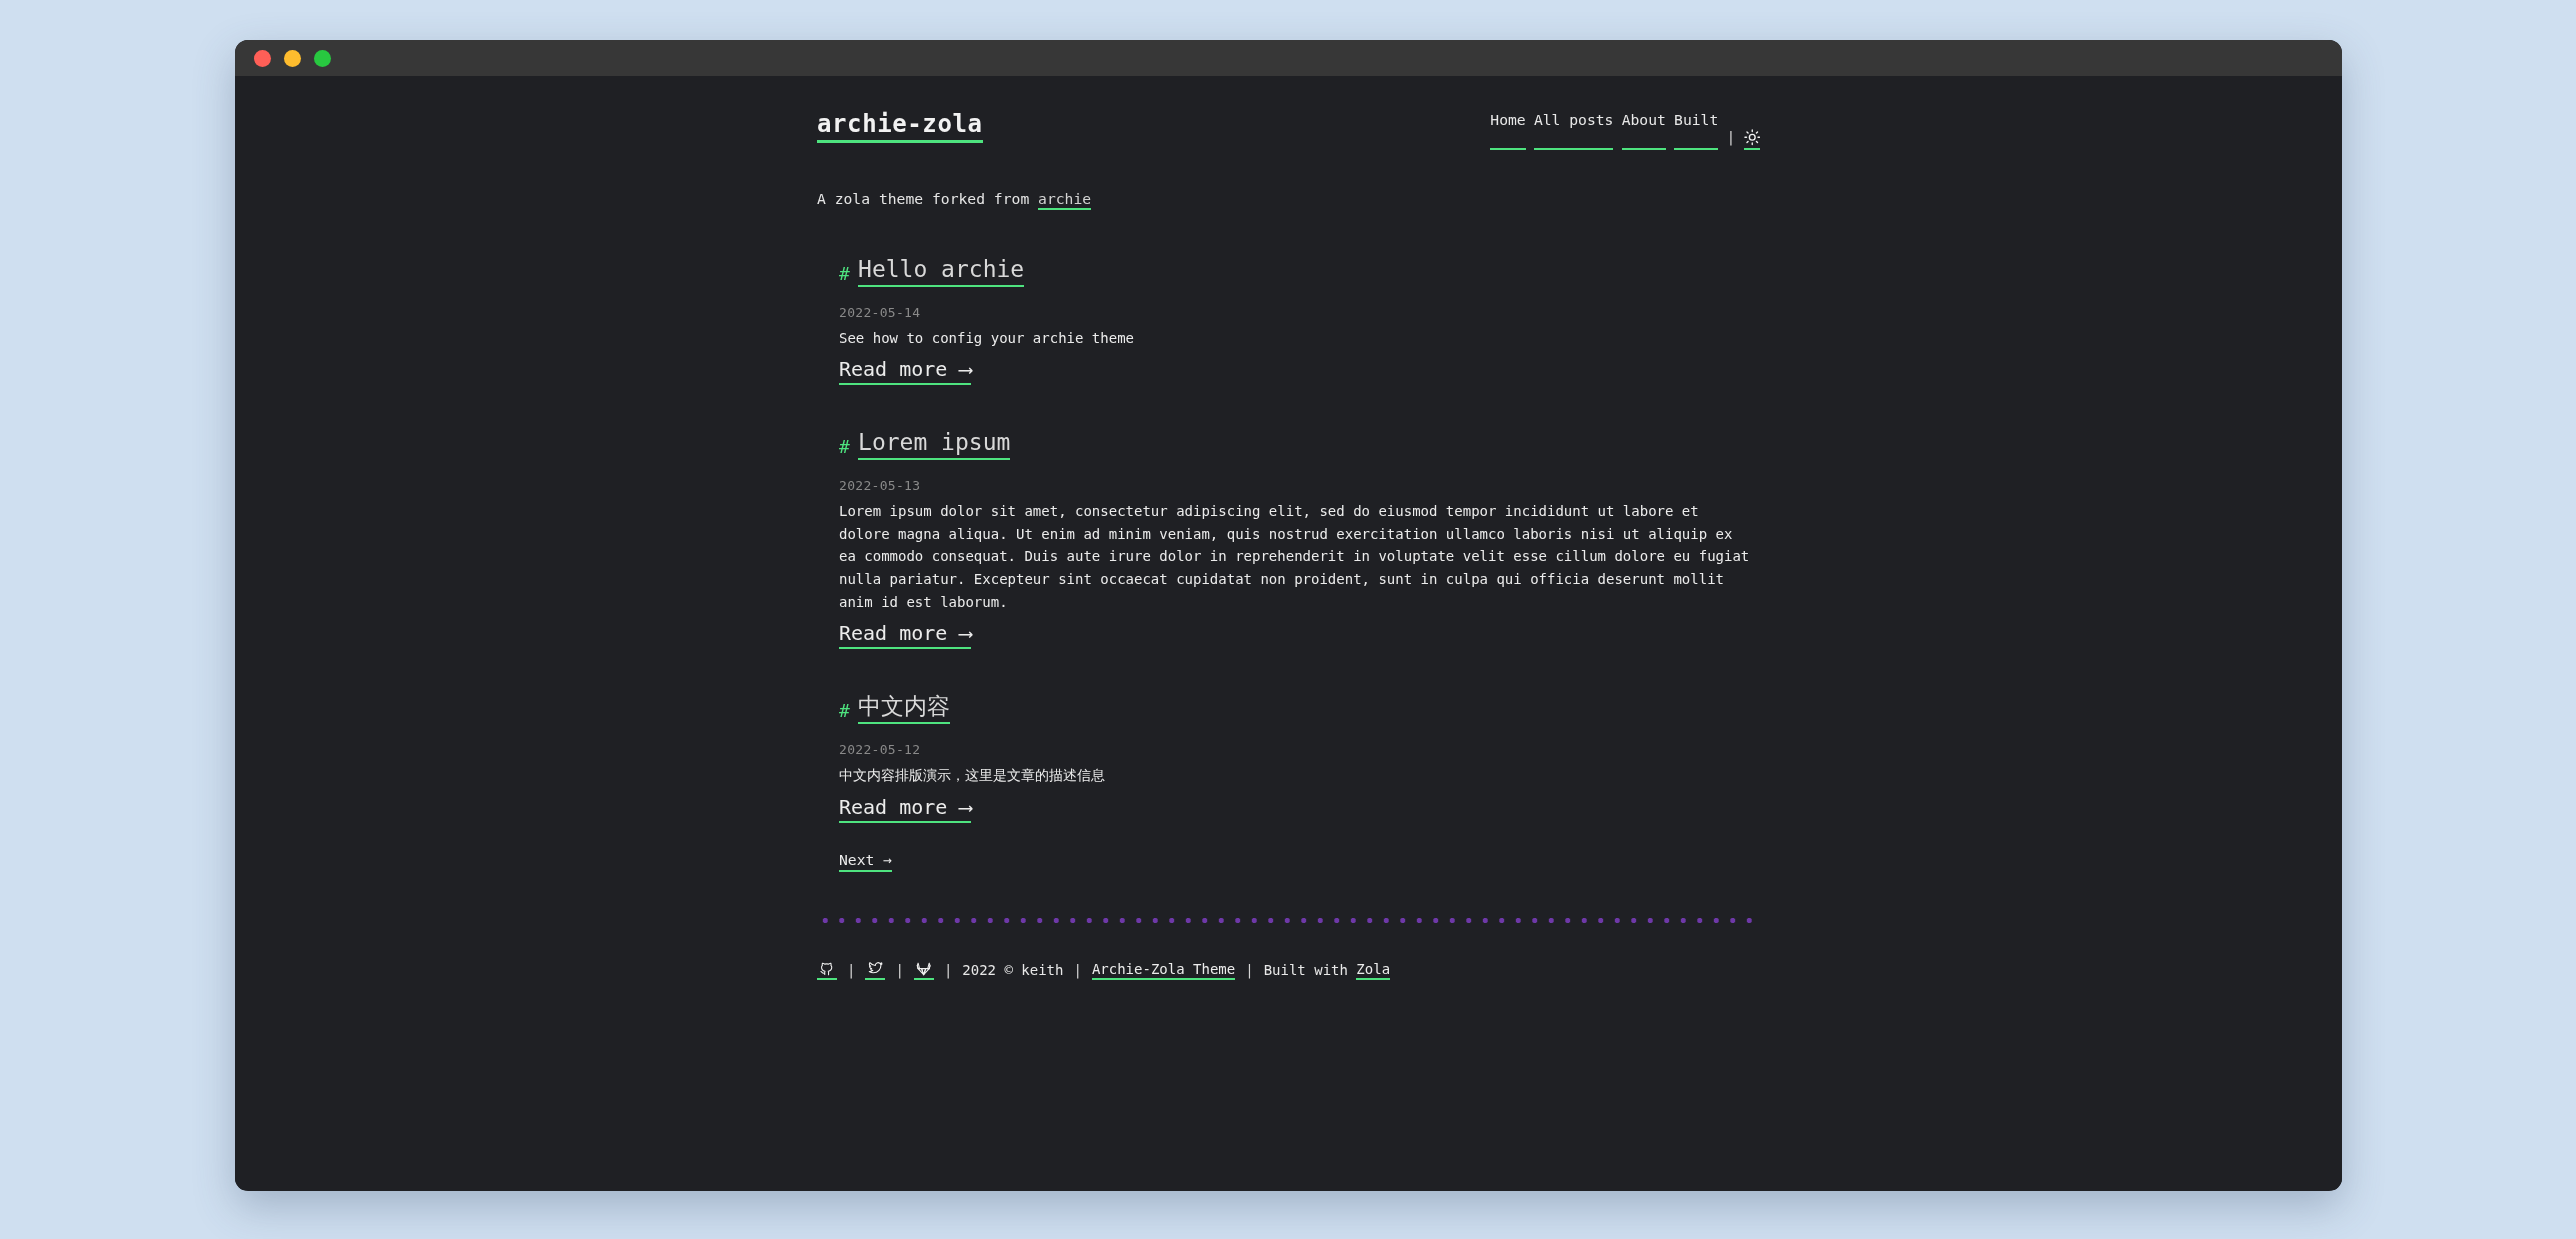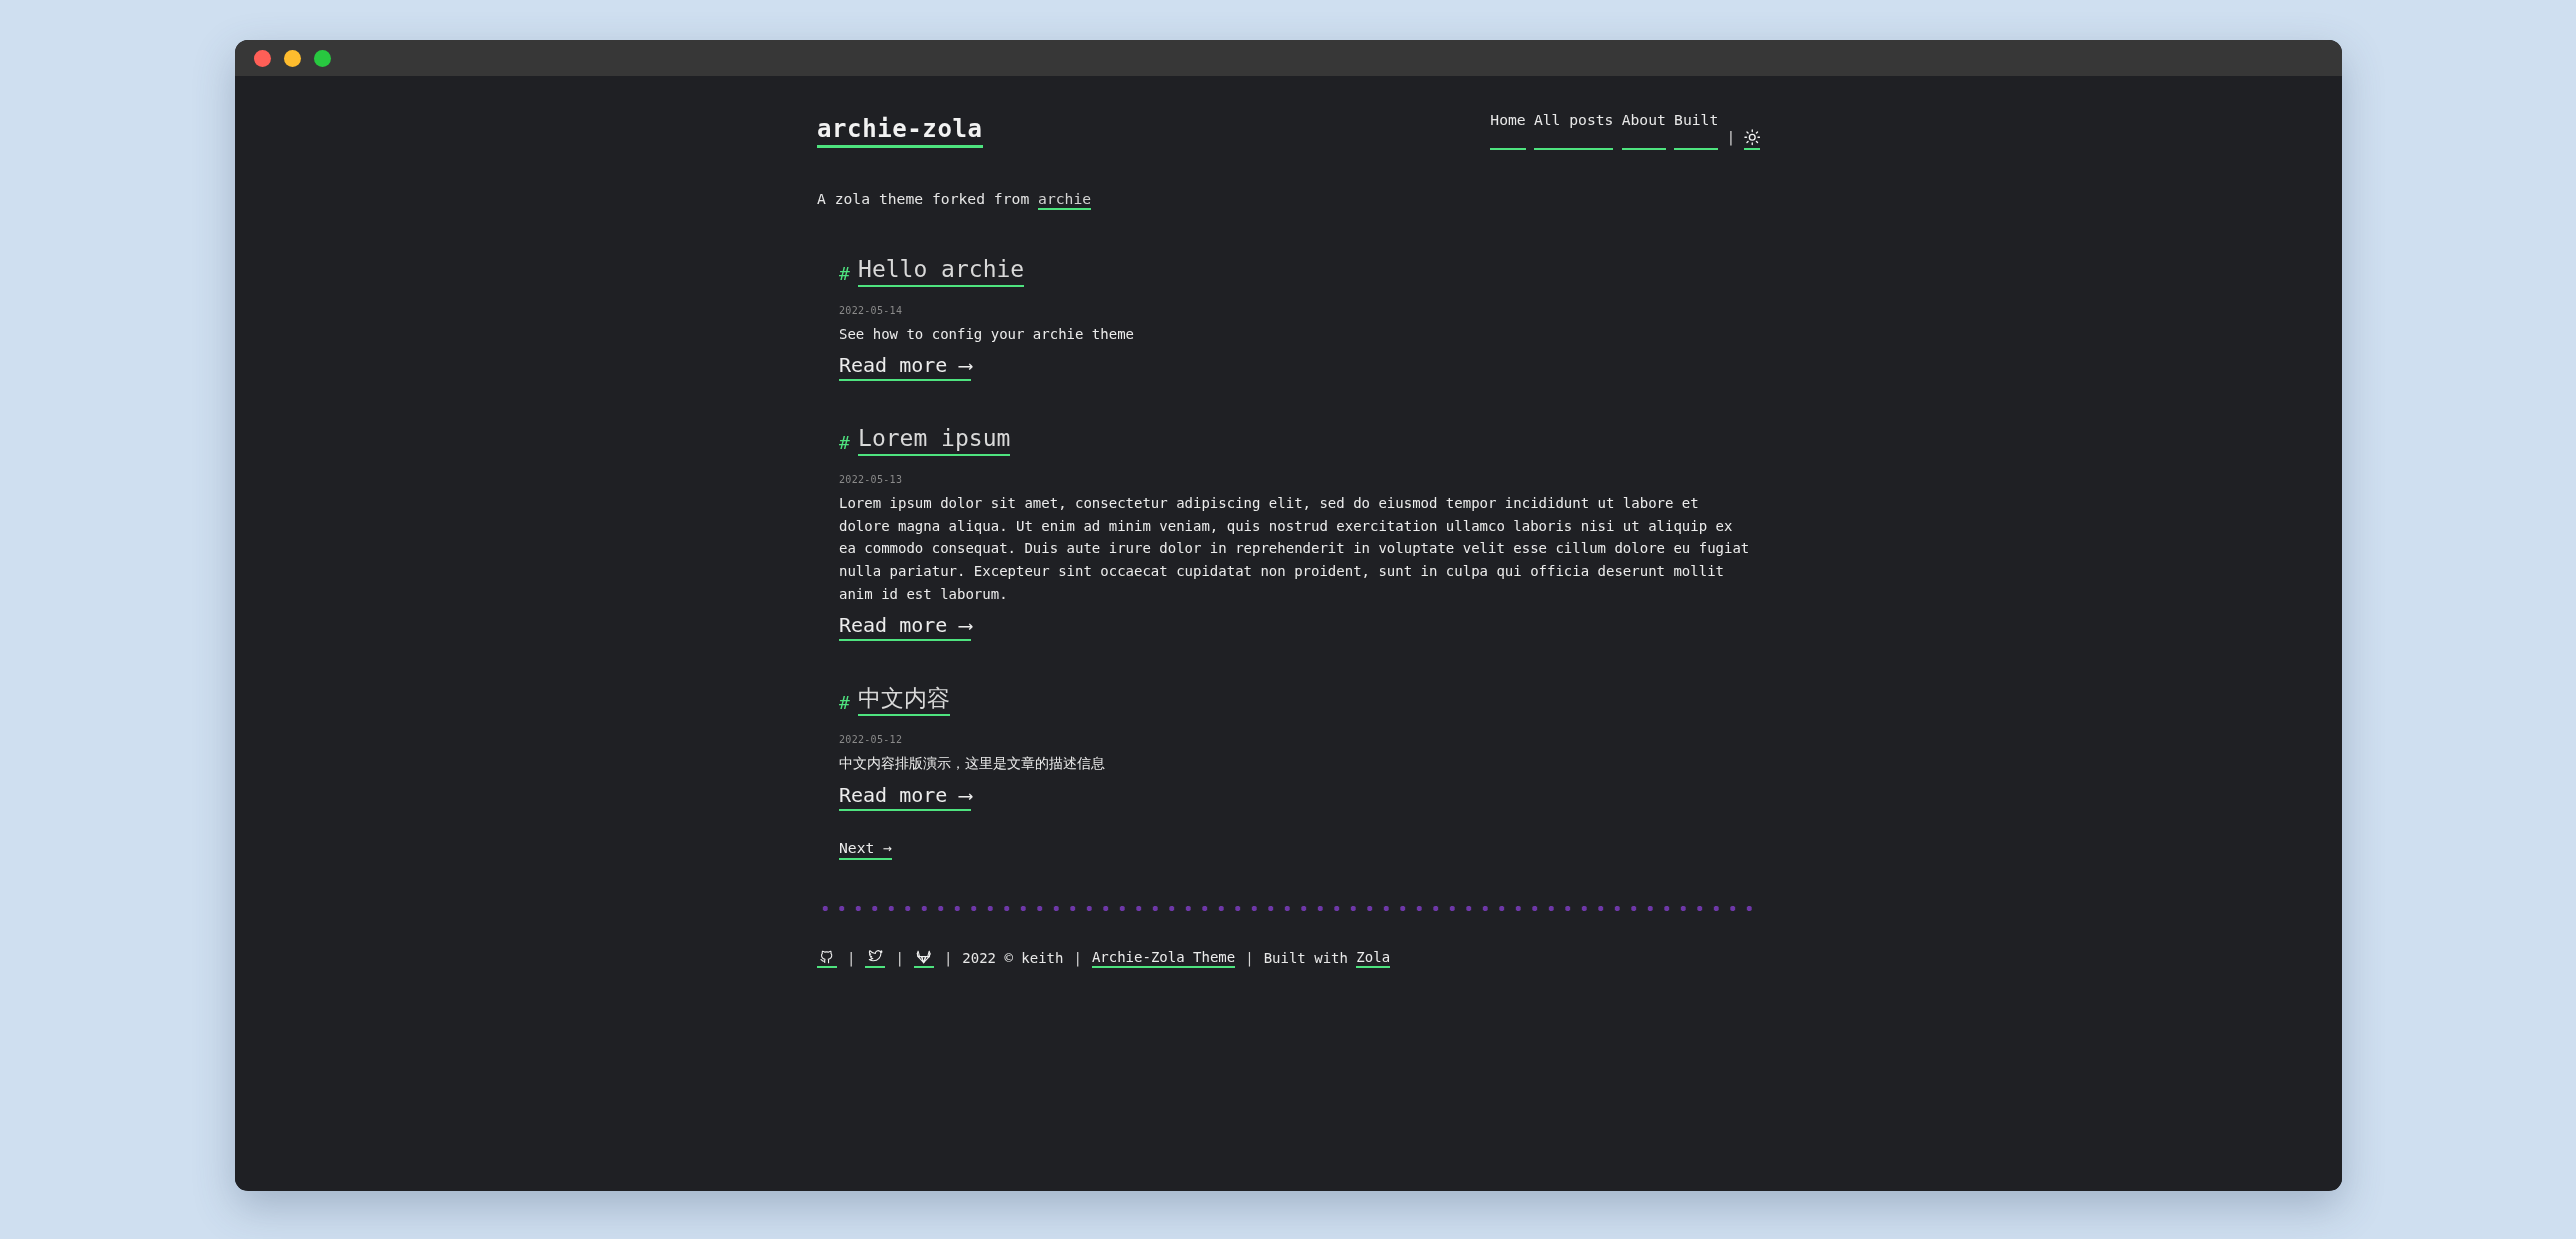--- a/index.html
+++ b/index.html
@@ -55,21 +55,21 @@
   .page {
     position: absolute;
     left: 582px;
     top: 0;
     width: 943px;
   }
 
   
   .site-header {
     display: flex;
-    align-items: center;
+    align-items: flex-start;
     justify-content: space-between;
     padding-top: 36px;
   }
   .site-title {
     font-size: 24px;
     font-weight: 700;
     letter-spacing: 0.6px;
     color: #f2f2f2;
     text-decoration: none;
     border-bottom: 3.5px solid #4ee37f;
@@ -137,21 +137,21 @@
   .post-title {
     font-size: 23px;
     color: #d9d9d9;
     text-decoration: none;
     border-bottom: 2.9px solid #4ee37f;
     padding-bottom: 2.9px;
     line-height: 1.1;
   }
   .post-date {
     margin-top: 17.6px;
-    font-size: 10px;
+    font-size: 13px;
     color: #8a8a8a;
     letter-spacing: 0.3px;
   }
   .post-desc {
     margin-top: 7px;
     font-size: 14px;
     color: #ececec;
     line-height: 1.62;
     max-width: 917px;
   }

